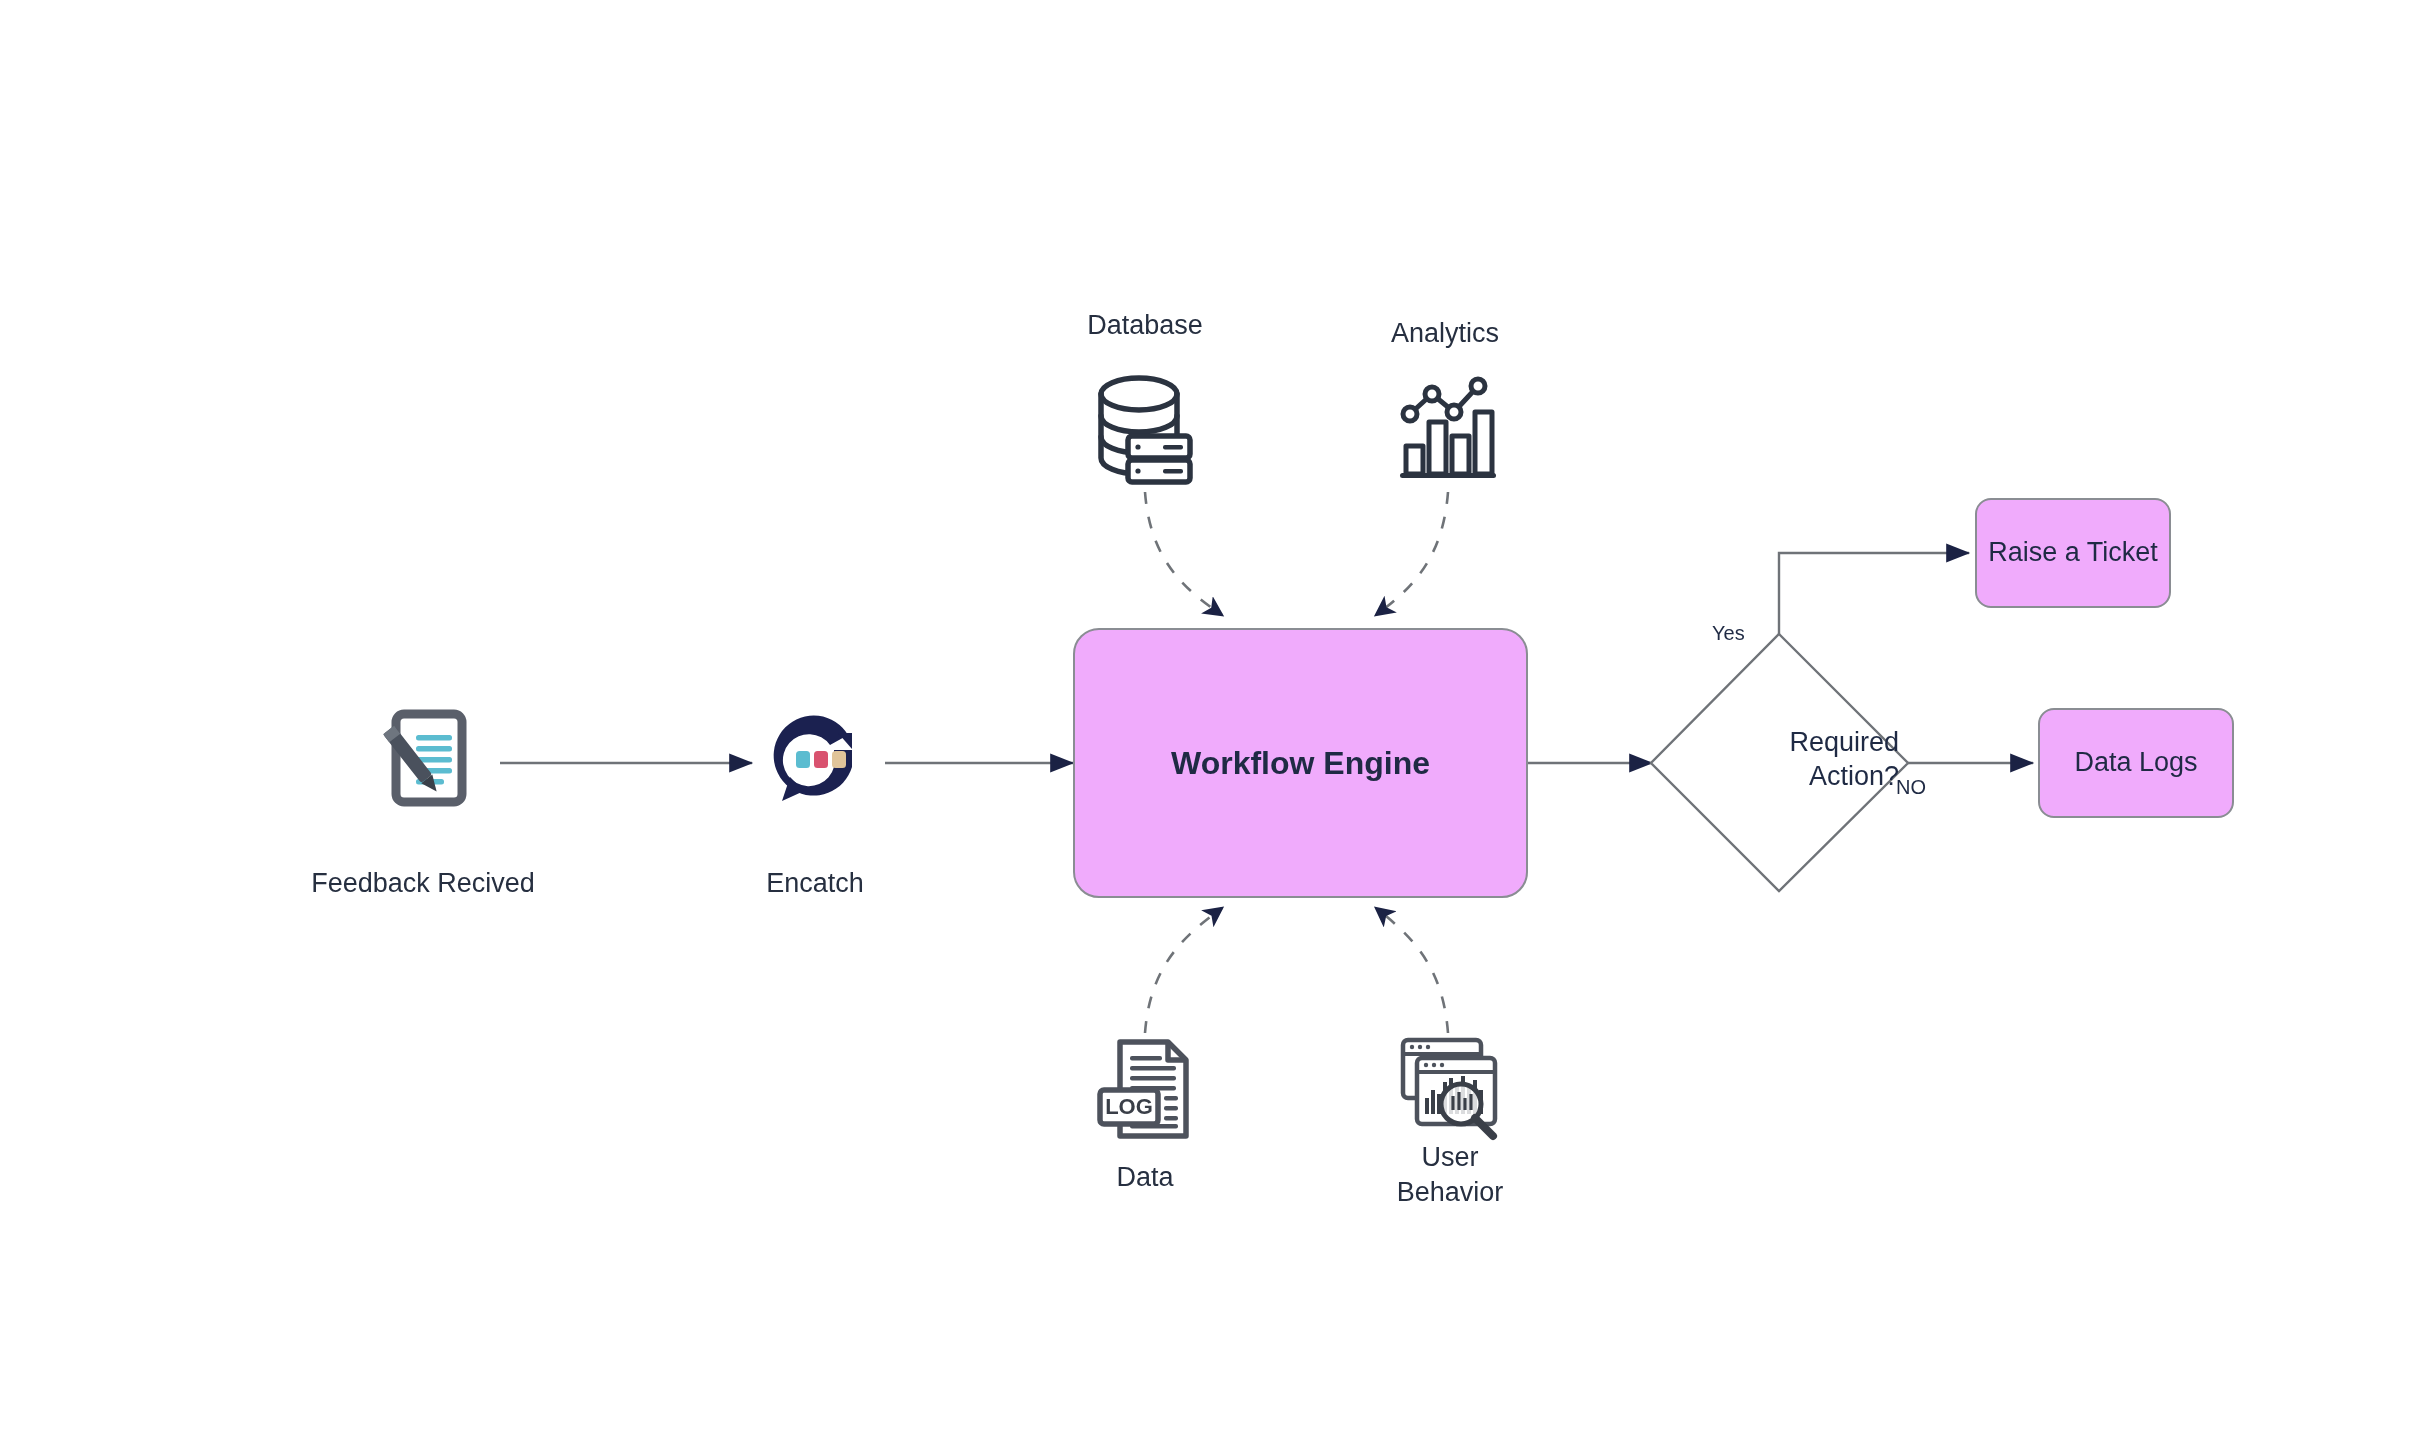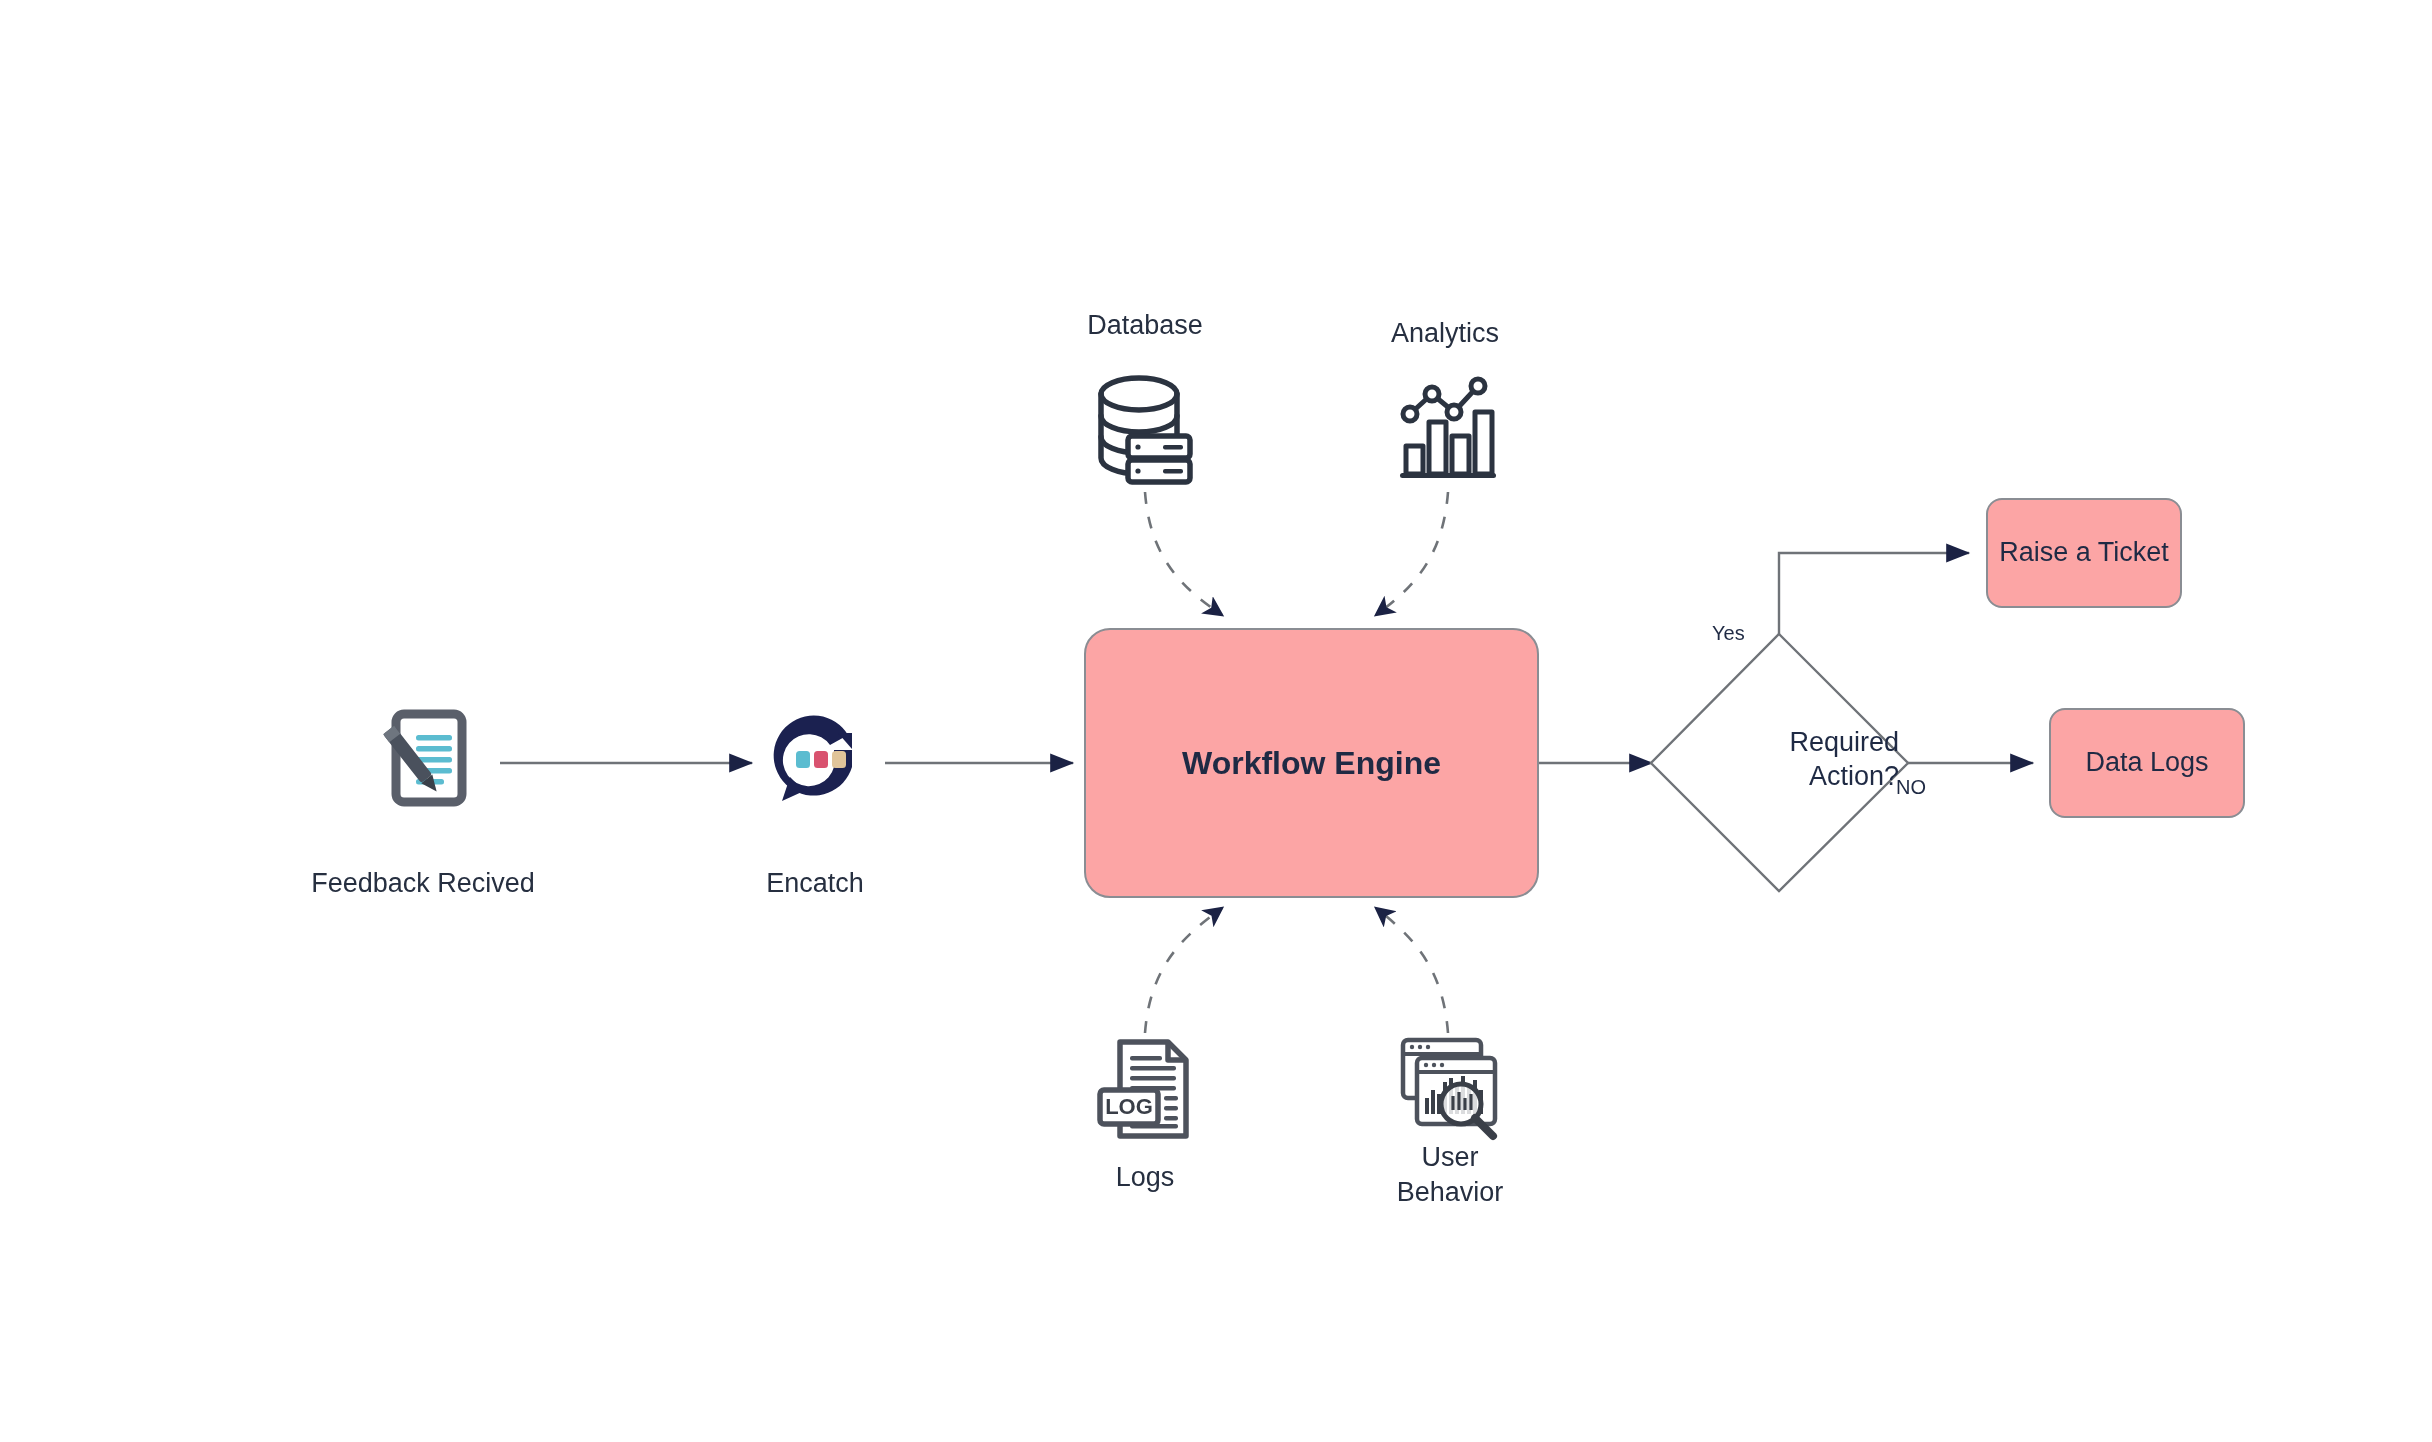--- a/index.html
+++ b/index.html
@@ -27,25 +27,24 @@
     height: 1442px;
     pointer-events: none;
   }
   .node {
     position: absolute;
     box-sizing: border-box;
   }
   .proc-box {
     border: 2px solid #8a8d93;
     border-radius: 26px;
-    background: #fca5a5;
+    background: #f0abfc;
     display: flex;
     align-items: center;
     justify-content: center;
-    margin-left: 11px;
   }
   .proc-box.small {
     border-width: 2px;
     border-radius: 16px;
   }
   .proc-label {
     font-size: 27px;
     color: #1f2a44;
     text-align: center;
     line-height: 1.25;
@@ -218,21 +217,21 @@
         <rect x="38" y="50" width="46" height="4.5" rx="2"></rect>
         <rect x="72" y="60" width="14" height="4.5" rx="2"></rect>
         <rect x="72" y="70" width="14" height="4.5" rx="2"></rect>
         <rect x="72" y="80" width="14" height="4.5" rx="2"></rect>
         <rect x="38" y="88" width="48" height="4.5" rx="2"></rect>
       </g>
       <rect x="8" y="54" width="58" height="34" rx="4" fill="#ffffff" stroke="#4d525c" stroke-width="5.5"></rect>
       <text x="37" y="78" font-family="'Liberation Sans',sans-serif" font-size="22" font-weight="bold" fill="#3a3f48" text-anchor="middle">LOG</text>
     </svg>
   </div>
-  <div class="caption" style="left:1000px; top:1160px; width:290px;">Logs</div>
+  <div class="caption" style="left:1000px; top:1160px; width:290px;">Data</div>
 
   <div class="icon-wrap" style="left:1393px; top:1032px; width:110px; height:112px;">
     <svg viewBox="0 0 110 112" width="110" height="112">
       <rect x="10" y="8" width="78" height="58" rx="5" fill="#ffffff" stroke="#4d525c" stroke-width="4.5"></rect>
       <line x1="10" y1="22" x2="88" y2="22" stroke="#4d525c" stroke-width="4"></line>
       <g fill="#4d525c">
         <circle cx="19" cy="15" r="2.2"></circle>
         <circle cx="27" cy="15" r="2.2"></circle>
         <circle cx="35" cy="15" r="2.2"></circle>
       </g>

